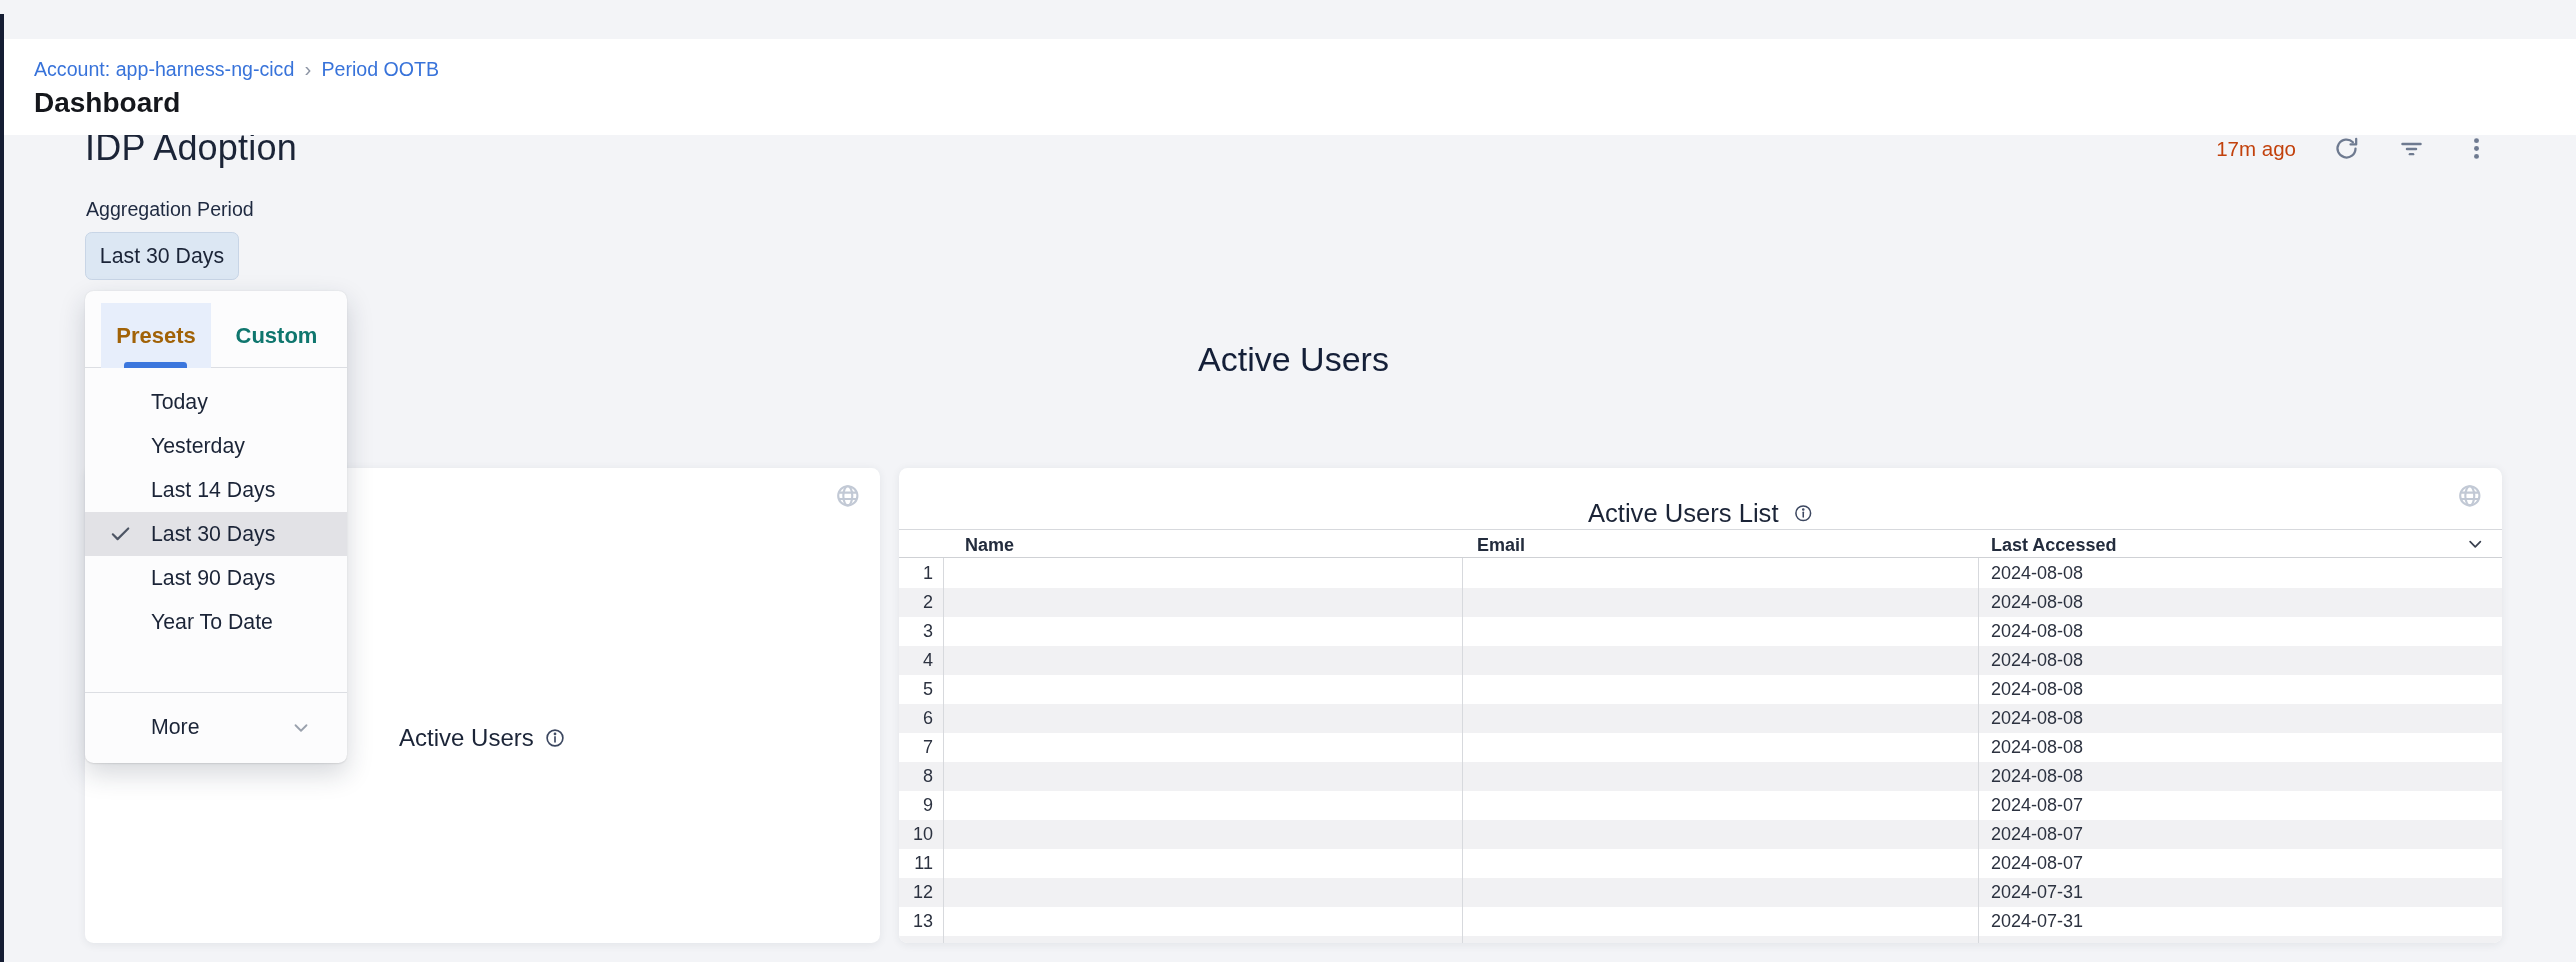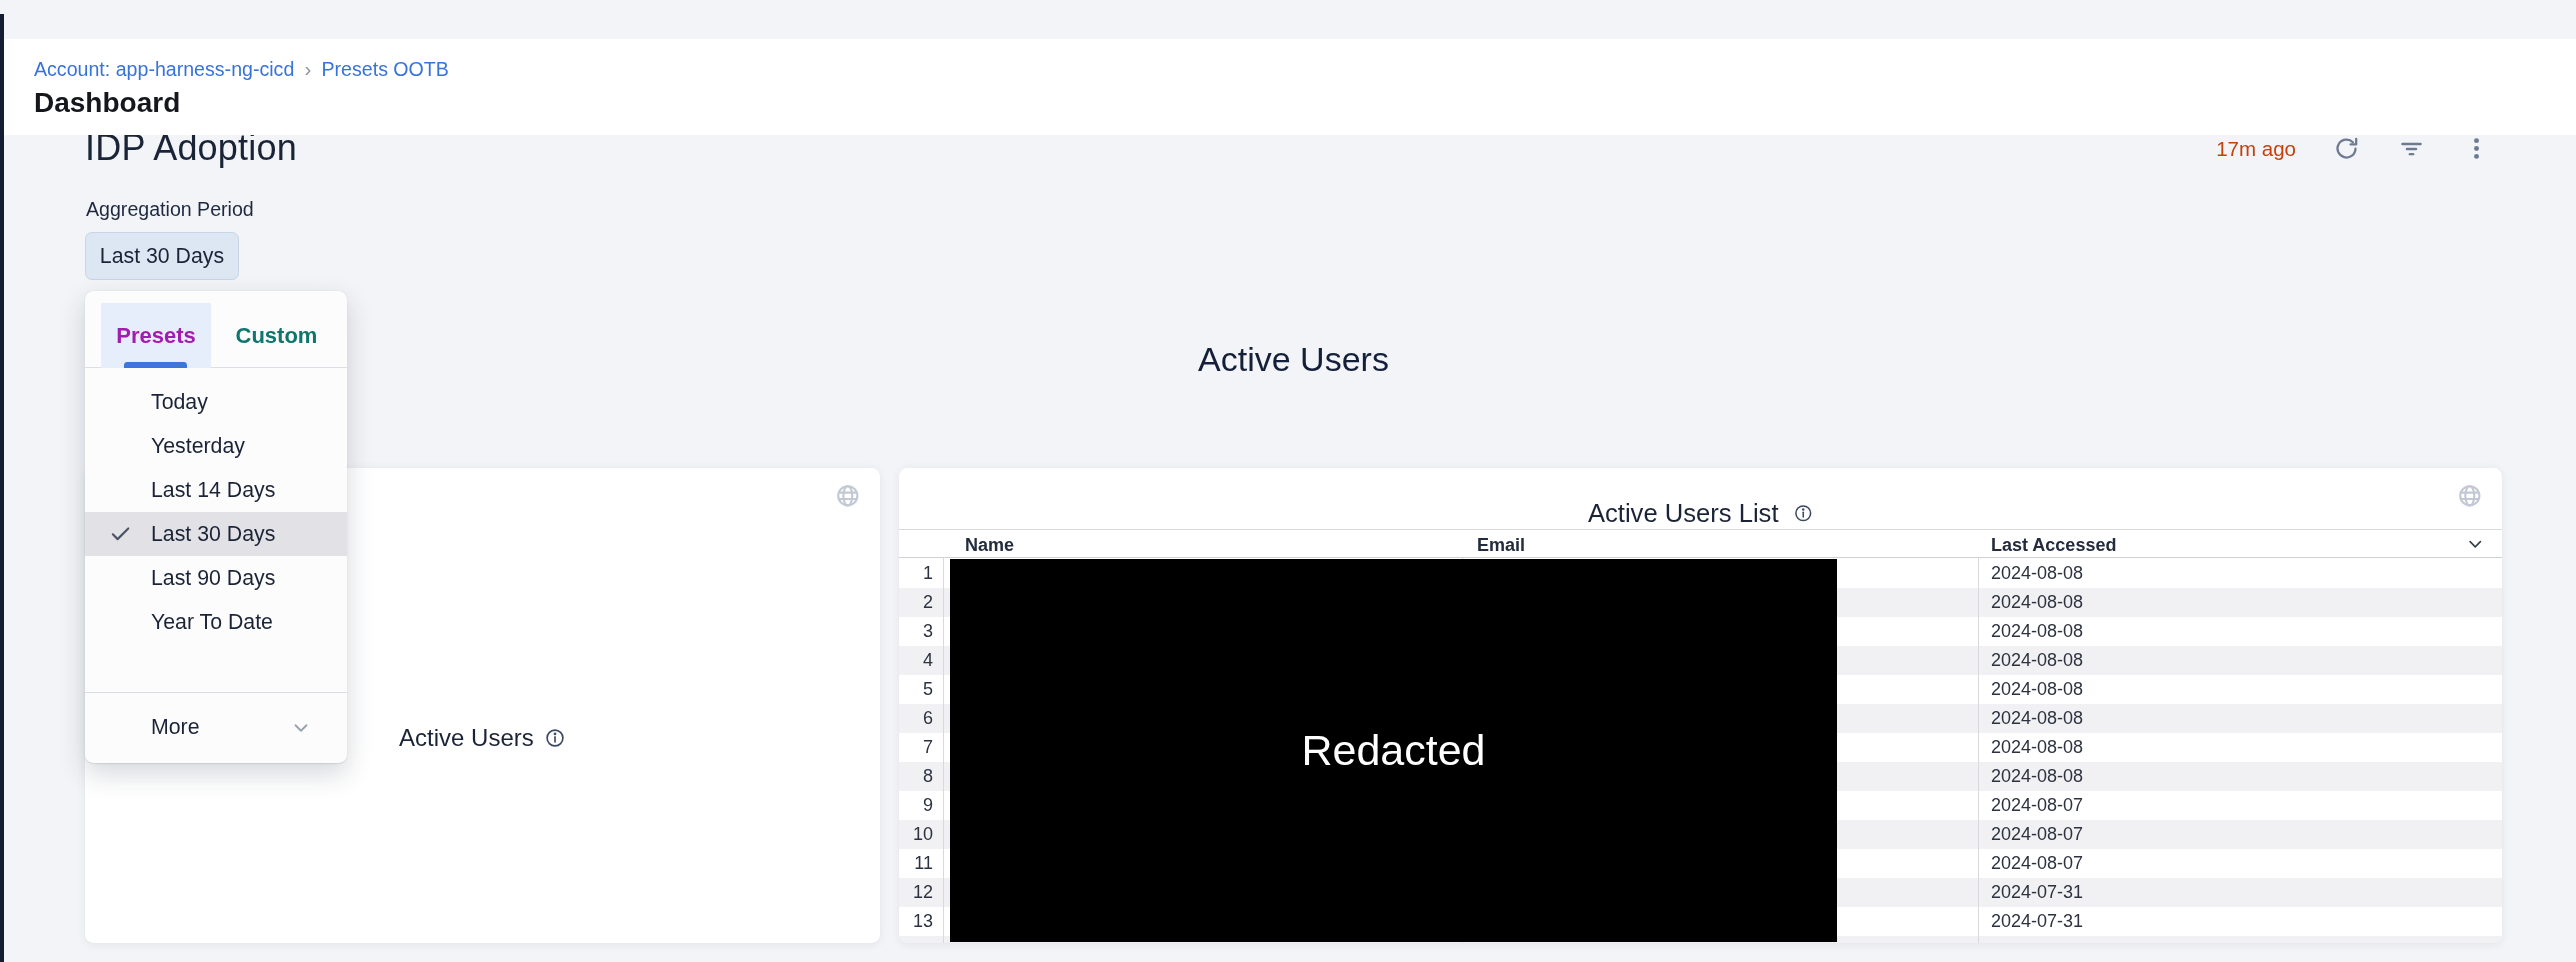--- a/index.html
+++ b/index.html
@@ -26,21 +26,21 @@
   .agg-label { position:absolute; left:86px; top:102px; font-size:19.6px; color:#1e2940; }
   .chip { position:absolute; left:85px; top:136px; width:154px; height:48px; background:#dce7f3; border:0.9px solid #c8d5e6;
           border-radius:6.8px; font-size:21.3px; color:#1b2437; font-family:inherit; cursor:pointer; }
 
   
   .dropdown { position:absolute; left:85px; top:195px; width:262px; height:472px; background:#fcfcfd; border-radius:8.5px;
               box-shadow:0 0.9px 1.7px rgba(0,0,0,.10), 0 10.2px 27px rgba(30,40,60,.18); z-index:5; }
   .dd-tabs { position:relative; height:77px; border-bottom:0.9px solid #dcdee3; }
   .dd-tab { position:absolute; top:12px; height:65px; display:flex; align-items:center; justify-content:center;
             font-size:22px; font-weight:700; cursor:pointer; }
-  .dd-tab.active { left:16px; width:110px; background:#e7eefb; color:#a21caf; }
+  .dd-tab.active { left:16px; width:110px; background:#e7eefb; color:#a16207; }
   .dd-tab.plain  { left:126px; width:119px; color:#0f766e;padding-left:12px; }
   .dd-tab-underline { position:absolute; left:23px; bottom:0; width:63px; height:6px; border-radius:3.4px 3.4px 0 0; background:#3b76dd; }
   .dd-list { padding-top:12px; }
   .dd-item { position:relative; height:44px; display:flex; align-items:center; cursor:pointer; }
   .dd-item .check { position:absolute; left:23px; visibility:hidden; }
   .dd-item.selected { background:#e2e2e6; }
   .dd-item.selected .check { visibility:visible; }
   .dd-item-label { padding-left:66px; font-size:21.3px; color:#1b2437; }
   .dd-more { position:absolute; left:0; bottom:2px; width:100%; height:69px; border-top:0.9px solid #dcdee3;
              display:flex; align-items:center; cursor:pointer; border-radius:0 0 8.5px 8.5px; }
@@ -93,21 +93,21 @@
 <body>
 
 <div id="canvas">
 
   <div class="left-rail"></div>
 
   <header class="topbar">
     <nav class="breadcrumb">
       <a class="crumb">Account: app-harness-ng-cicd</a>
       <span class="crumb-sep">›</span>
-      <a class="crumb">Presets OOTB</a>
+      <a class="crumb">Period OOTB</a>
     </nav>
     <h1 class="page-title">Dashboard</h1>
   </header>
 
   <main class="dash">
 
     <h2 class="dash-title">IDP Adoption</h2>
 
     <div class="dash-actions">
       <span class="ago">17m ago</span>
@@ -304,20 +304,17 @@
           <div class="trow">
             <span class="td-num">14</span>
             <span class="td-date">2024-07-30</span>
           </div>
         </div>
 
       <div class="vline vl-num"></div>
       <div class="vline vl-email"></div>
       <div class="vline vl-last"></div>
 
-      <div class="redacted-box">
-        <span>Redacted</span>
-      </div>
     </section>
 
   </main>
 </div>
 
 
 </body></html>

